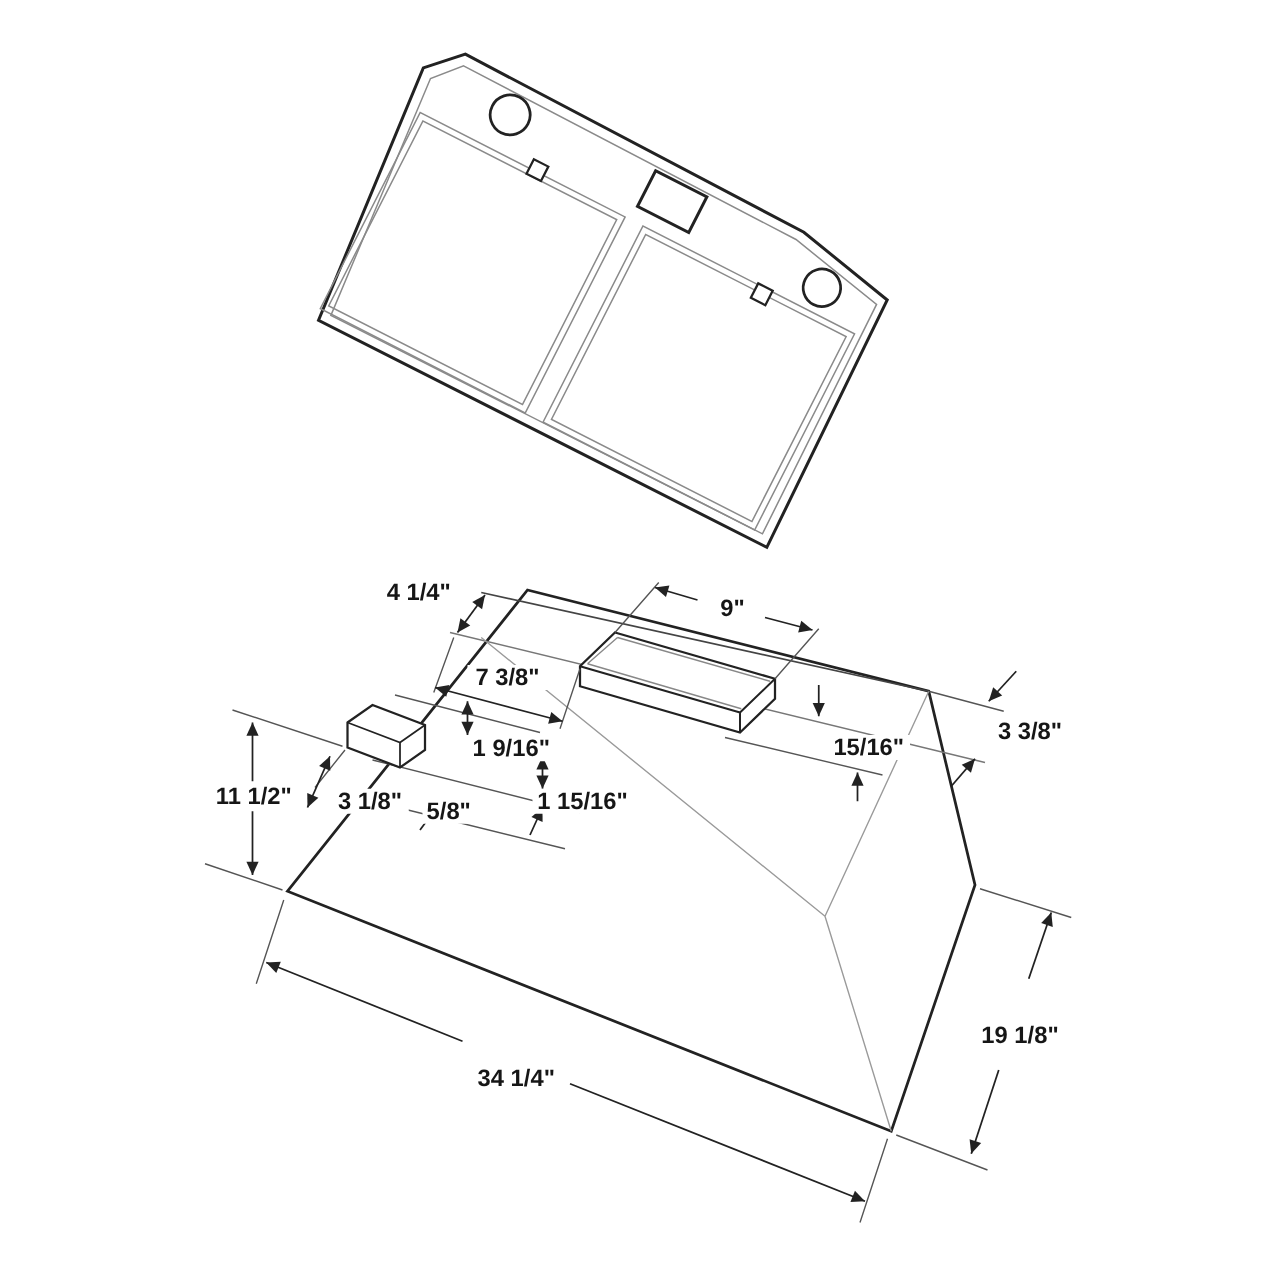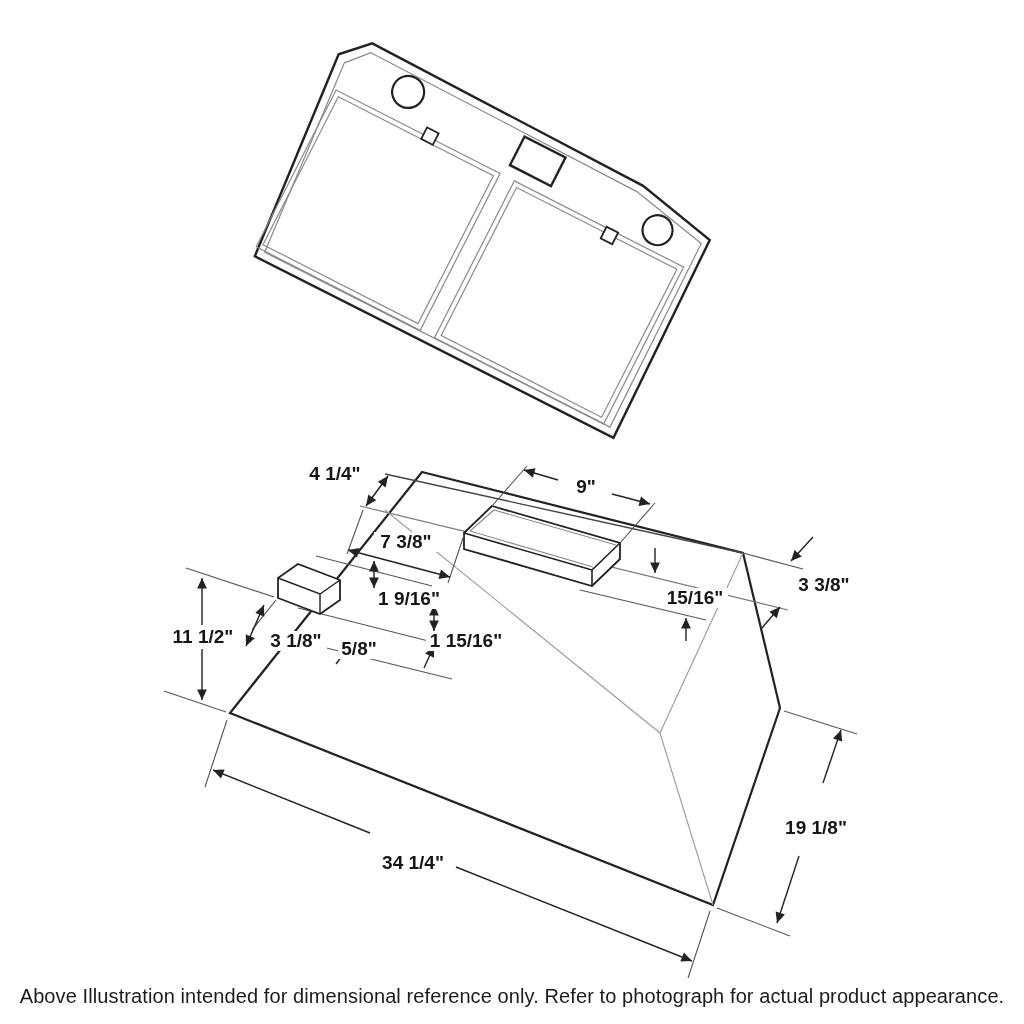--- a/index.html
+++ b/index.html
@@ -111,14 +111,13 @@
         <text class="dim-label" x="203" y="643">11 1/2"</text>
         <text class="dim-label" x="296" y="647">3 1/8"</text>
         <text class="dim-label" x="359" y="655">5/8"</text>
         <text class="dim-label" x="466" y="647">1 15/16"</text>
         <text class="dim-label" x="413" y="869">34 1/4"</text>
         <text class="dim-label" x="816" y="834">19 1/8"</text>
       </g>
     </g>
   </svg>
 
-  <div class="caption">Above Illustration intended for dimensional reference only. Refer to photograph for actual product appearance.</div>
 </div>
 
 </body></html>

